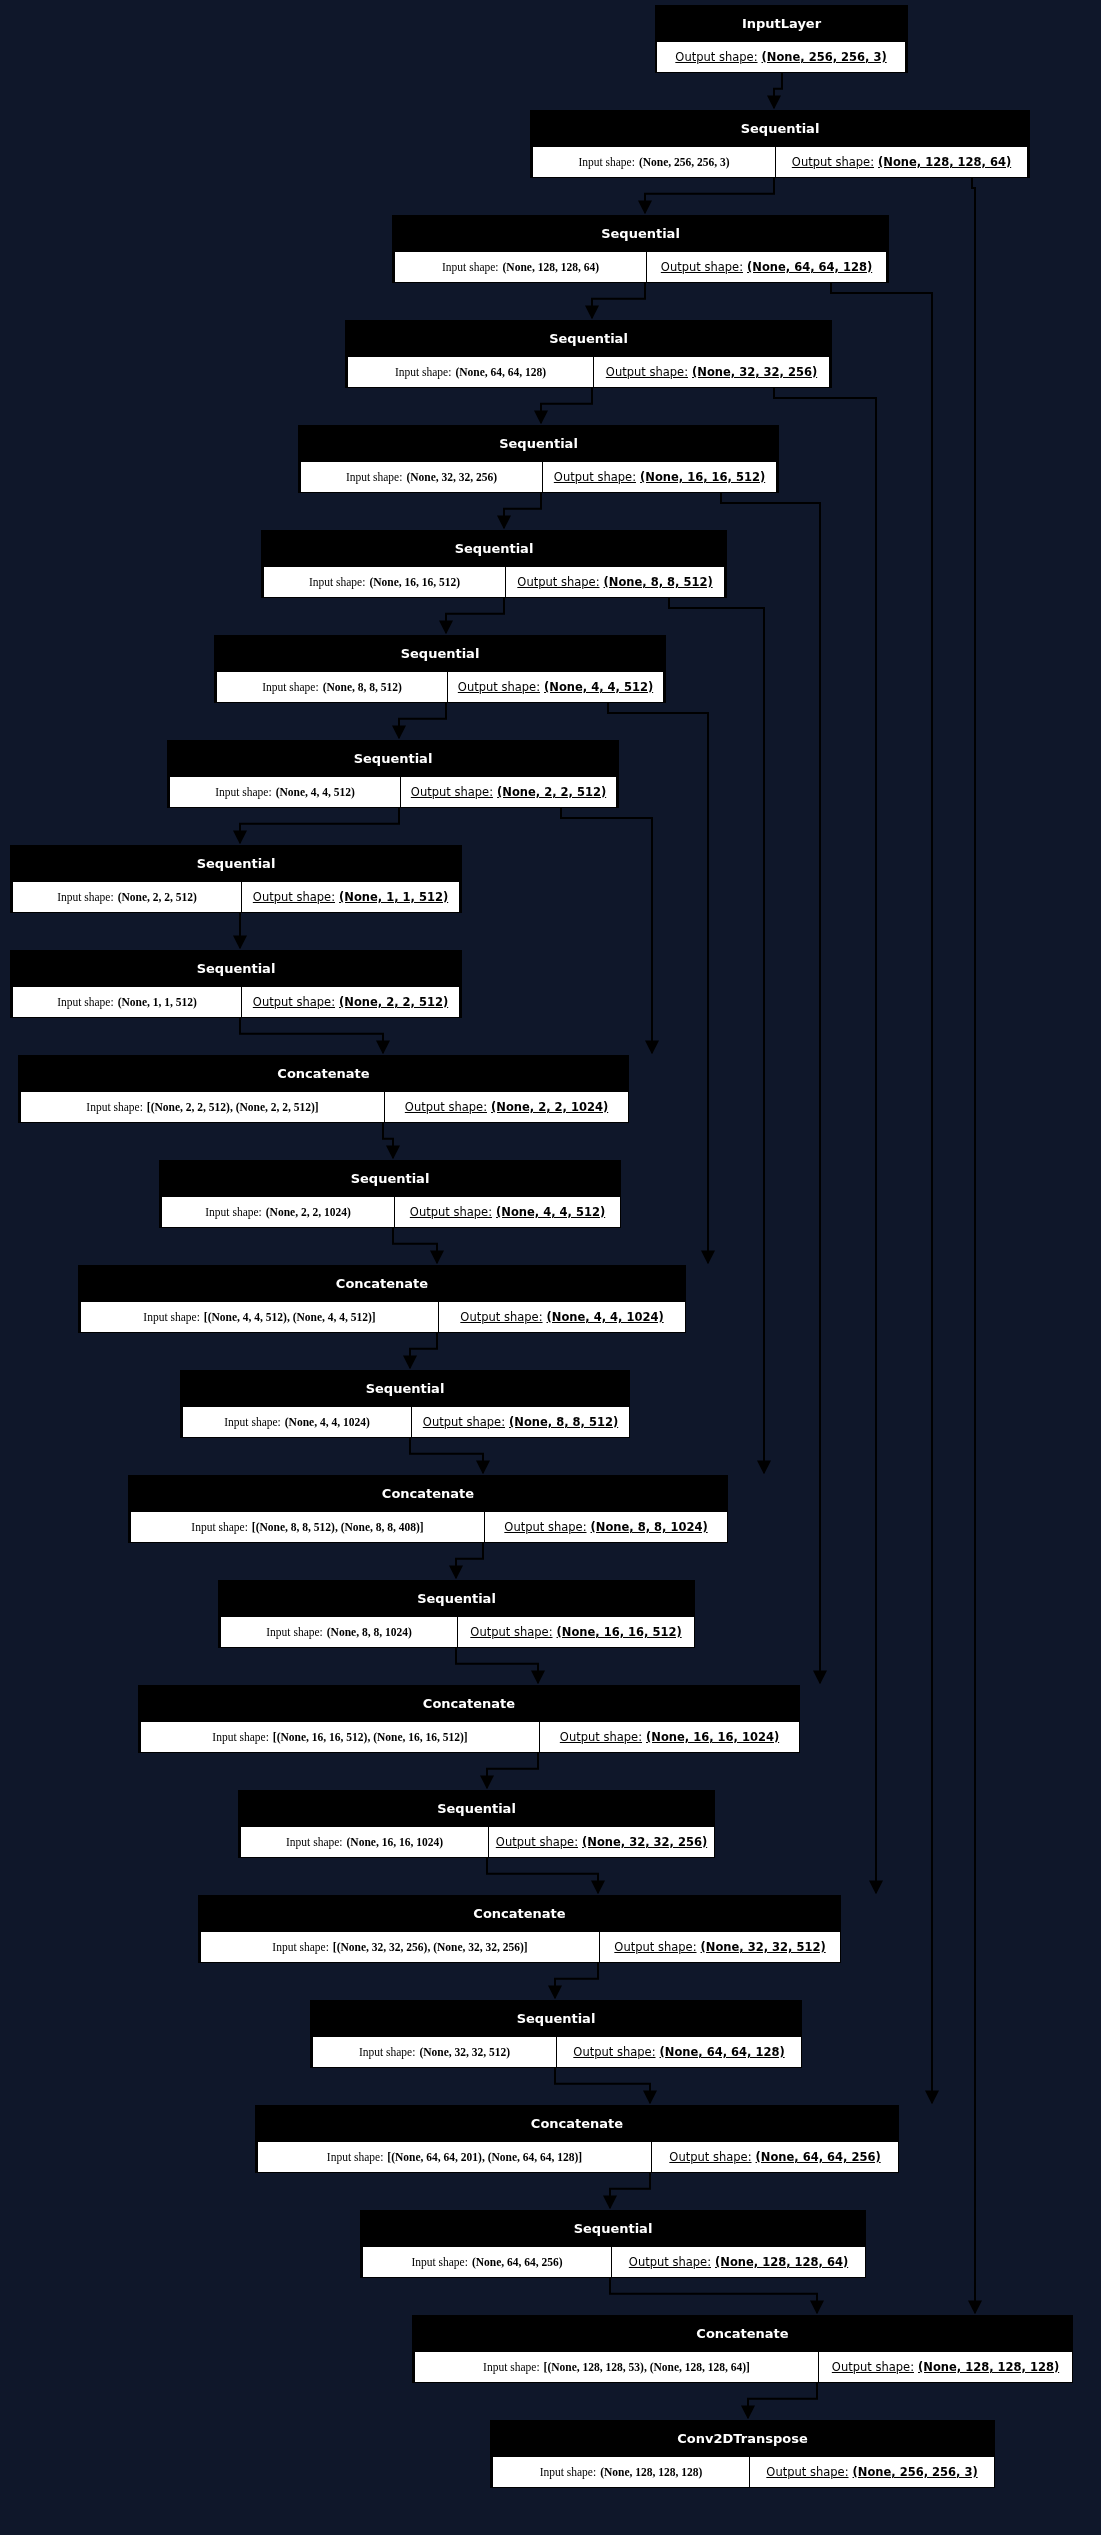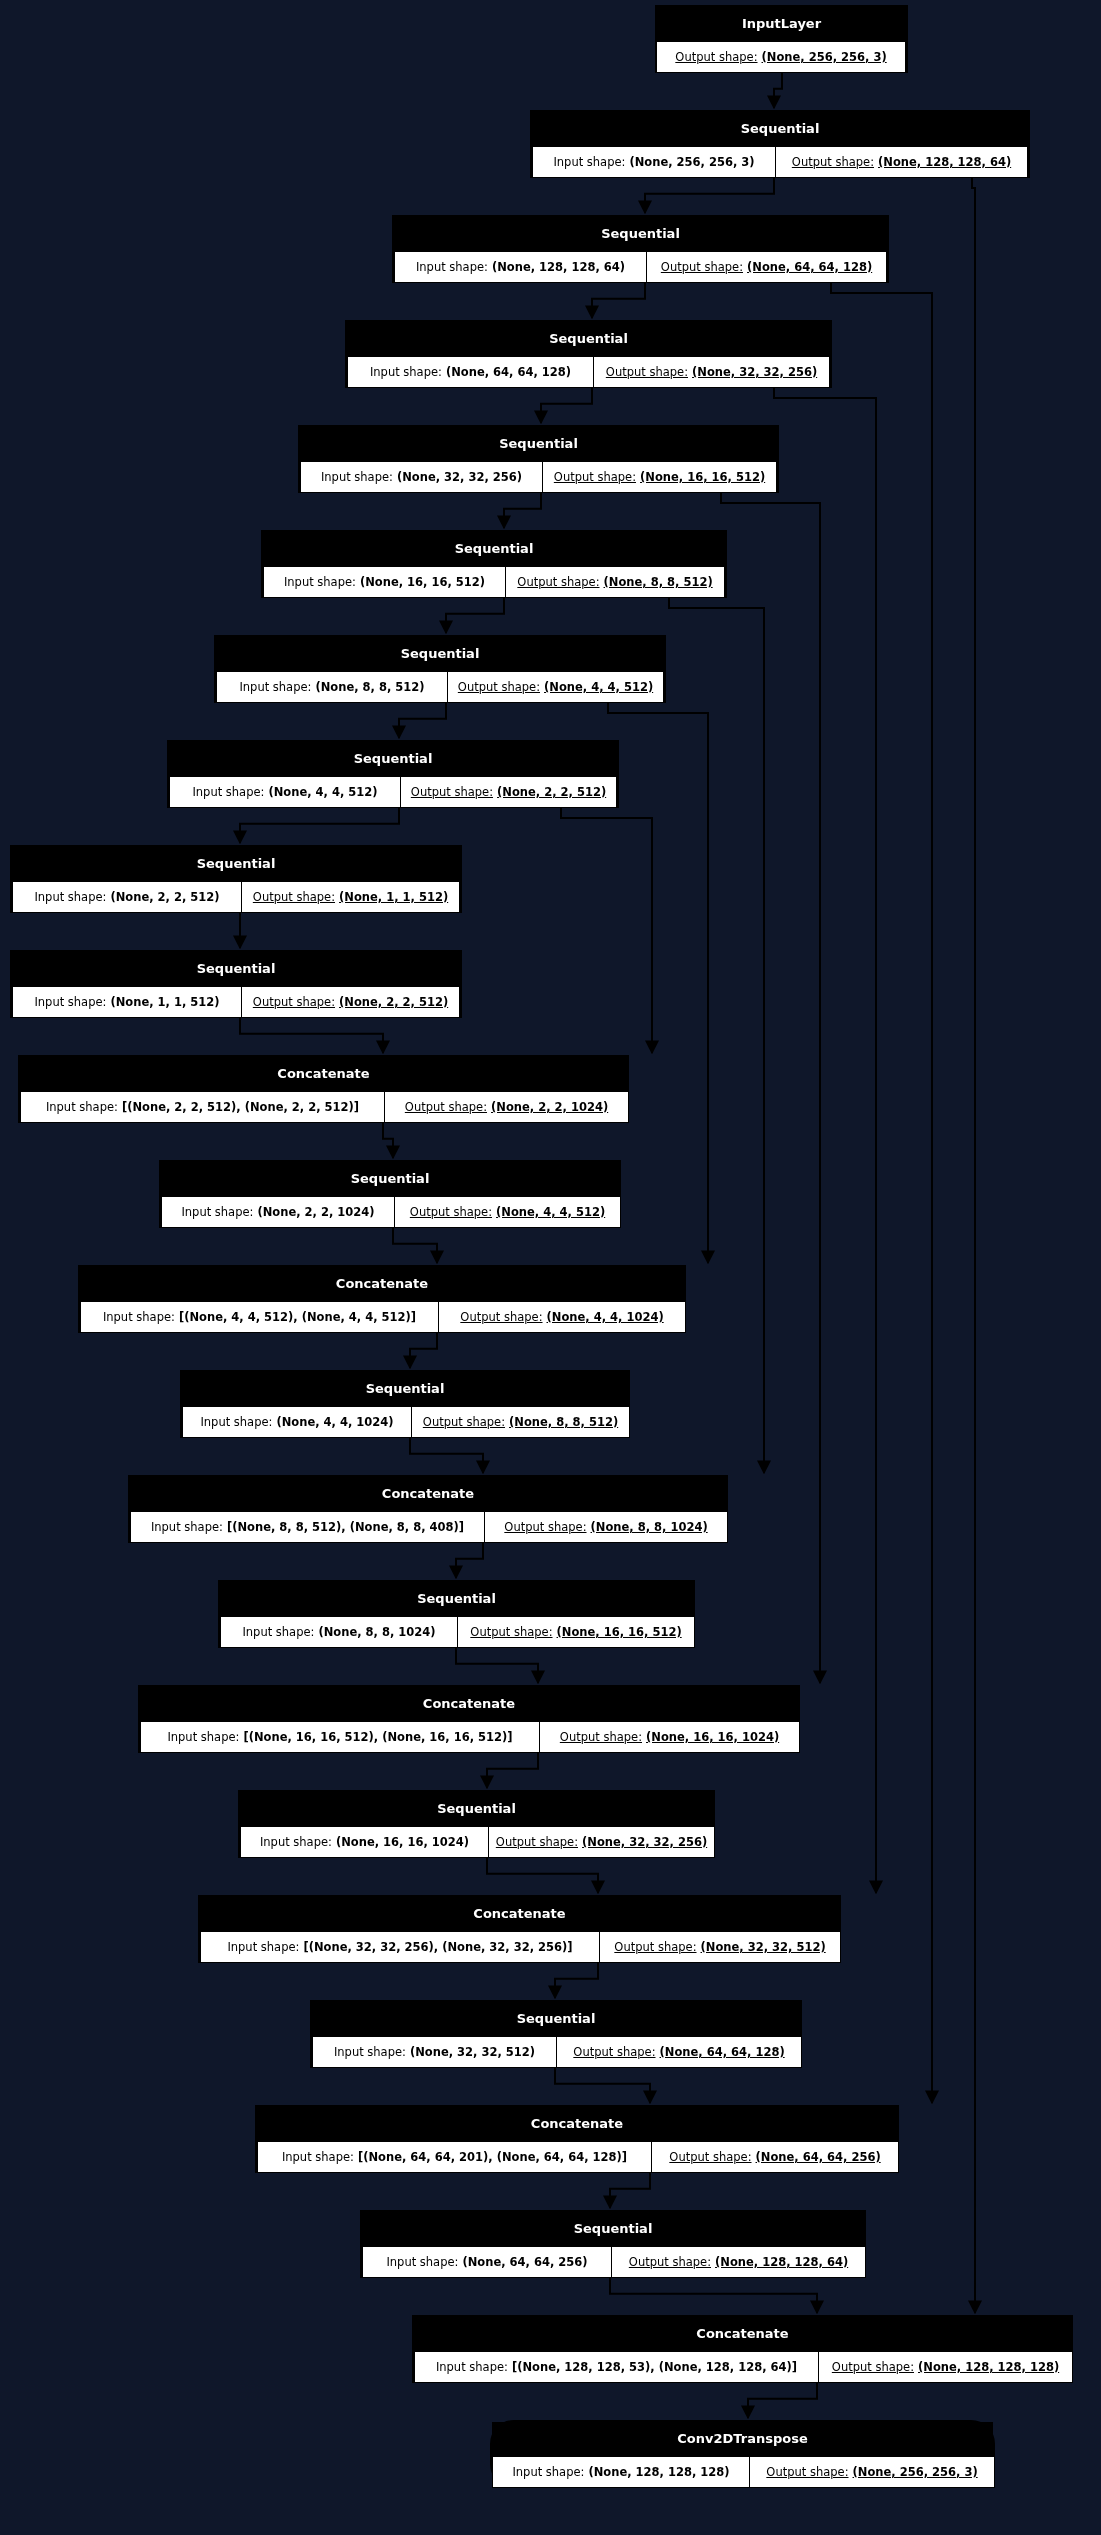--- a/index.html
+++ b/index.html
@@ -58,21 +58,21 @@
     border: 1px solid #000000;
     background: #ffffff;
     color: #000000;
     font-size: 11.5px;
     white-space: nowrap;
     overflow: hidden;
     padding: 0 6px;
   }
   .cell .lbl { font-weight: normal; }
   .cell .val { font-weight: bold; margin-left: 4px; }
-  .cell.in  { border-right-width: 1px; }
+  .cell.in  { border-right-width: 1px; font-family: Liberation Serif, serif; }
   .cell.out { border-left-width: 0px; text-decoration: underline; }
 </style>
 </head>
 <body>
 
 <div id="canvas">
   <svg id="edges">
     <defs>
       <marker id="arrow" viewBox="0 0 10 10" refX="9" refY="5" markerWidth="7" markerHeight="7" orient="auto-start-reverse">
         <path d="M 0 0 L 10 5 L 0 10 z" fill="#000000"></path>
@@ -400,21 +400,21 @@
           <div class="cell in" style="width: 405px;">
             <span class="lbl">Input shape:</span>
             <span class="val">[(None, 128, 128, 53), (None, 128, 128, 64)]</span>
           </div>
           <div class="cell out" style="width: 254px;">
             <span class="lbl">Output shape:</span>
             <span class="val">(None, 128, 128, 128)</span>
           </div>
         </div>
       </div>
-      <div class="node" style="left: 490px; top: 2420px; width: 505px; height: 68px; border-radius: 24px;">
+      <div class="node" style="left: 490px; top: 2420px; width: 505px; height: 68px;">
         <div class="node-title">Conv2DTranspose</div>
         <div class="node-body">
           <div class="cell in" style="width: 258px;">
             <span class="lbl">Input shape:</span>
             <span class="val">(None, 128, 128, 128)</span>
           </div>
           <div class="cell out" style="width: 245px;">
             <span class="lbl">Output shape:</span>
             <span class="val">(None, 256, 256, 3)</span>
           </div>

